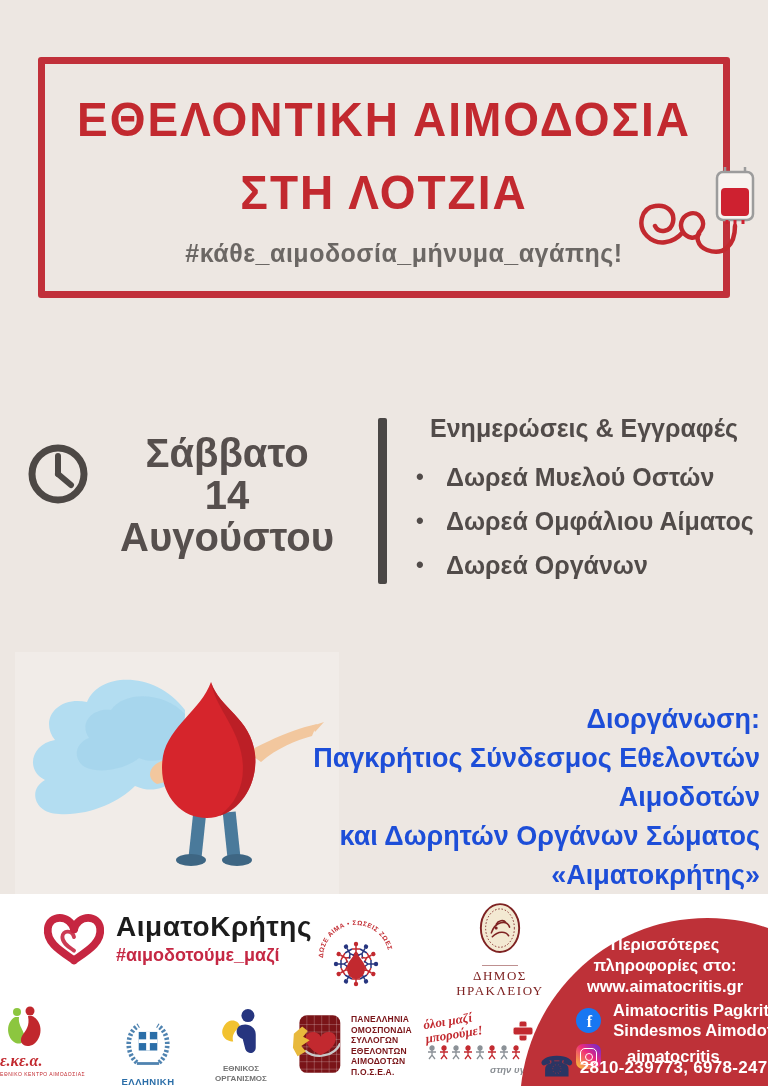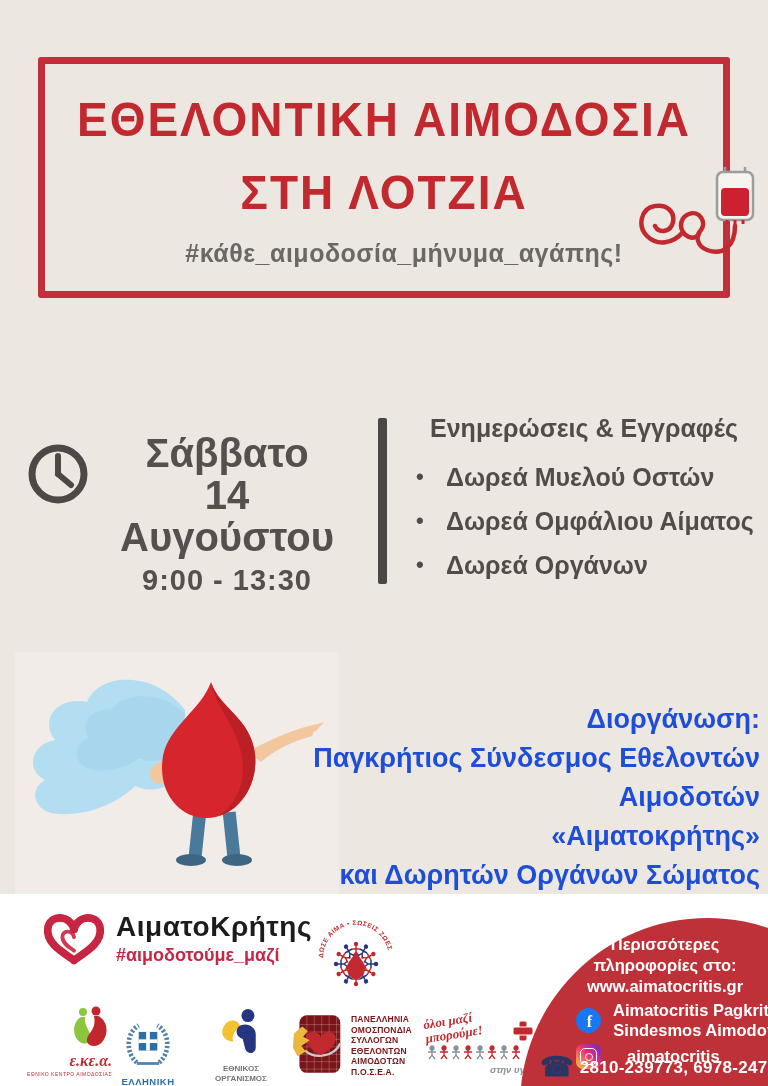--- a/index.html
+++ b/index.html
@@ -35,21 +35,21 @@
   .footer{position:absolute;left:0;top:894px;width:768px;height:192px;background:#FFFFFF;}
   .ak-logo{position:absolute;left:42px;top:14px;display:flex;align-items:center;}
   .ak-texts{margin-left:10px;}
   .ak-name{font-size:28px;color:#1C1C1C;font-weight:600;letter-spacing:.5px;}
   .ak-tag{font-size:18px;color:#C52844;font-weight:bold;margin-top:2px;}
   .dose-logo{position:absolute;left:310px;top:12px;width:92px;height:92px;}
   .dimos{position:absolute;left:450px;top:8px;width:100px;text-align:center;color:#7E2222;}
   .dimos-sep{width:36px;height:1px;background:#7E2222;opacity:.5;margin:3px auto 2px auto;}
   .dimos-name{font-family:"Liberation Serif",serif;font-size:13px;letter-spacing:1.5px;line-height:15px;}
   
-  .ekea{position:absolute;left:20px;top:112px;width:92px;text-align:right;color:#C2292F;}
+  .ekea{position:absolute;left:0;top:112px;width:92px;text-align:left;color:#C2292F;}
   .ekea-name{font-family:"Liberation Serif",serif;font-style:italic;font-weight:bold;font-size:16px;margin-top:-2px;}
   .ekea-cap{font-size:5px;letter-spacing:.5px;margin-top:1px;}
   .attica{position:absolute;left:104px;top:124px;width:88px;text-align:center;color:#2B6EA8;}
   .attica-cap{font-size:9.5px;font-weight:bold;line-height:12px;letter-spacing:.5px;margin-top:2px;}
   .eody{position:absolute;left:198px;top:112px;width:86px;text-align:center;color:#737373;}
   .eody-cap{font-size:8px;font-weight:bold;line-height:10px;margin-top:2px;}
   .posea{position:absolute;left:292px;top:116px;display:flex;align-items:flex-end;}
   .posea-texts{margin-left:7px;color:#7A1418;font-weight:bold;font-size:8.5px;line-height:10.5px;letter-spacing:.2px;margin-top:4px;}
   .oloi{position:absolute;left:424px;top:118px;width:114px;}
   .oloi-script{font-family:"Liberation Serif",serif;font-style:italic;font-weight:bold;color:#C2292F;
@@ -98,21 +98,20 @@
   </div>
 
   <svg class="clock-icon" viewBox="0 0 64 64">
     <circle cx="32" cy="32" r="26" fill="none" stroke="#4D4845" stroke-width="7"></circle>
     <line x1="32" y1="32" x2="32" y2="14" stroke="#4D4845" stroke-width="6" stroke-linecap="round"></line>
     <line x1="32" y1="32" x2="45" y2="43" stroke="#4D4845" stroke-width="6" stroke-linecap="round"></line>
   </svg>
   <div class="event-block">
     <div class="event-day">Σάββατο</div>
     <div class="event-date">14 Αυγούστου</div>
-    <div class="event-time">9:00 - 13:30</div>
   </div>
   <div class="divider"></div>
 
   <div class="info-block">
     <div class="info-heading">Ενημερώσεις &amp; Εγγραφές</div>
     <div class="info-item">
       <span class="dot">•</span>
       <span>Δωρεά Μυελού Οστών</span>
     </div>
     <div class="info-item">
@@ -147,22 +146,22 @@
                C164,166 142,140 148,104 C154,74 186,58 196,30 Z" fill="#D6252C"></path>
       <path d="M196,30 C204,56 236,66 240,102 C243,132 226,158 204,164
                C224,150 232,126 226,100 C220,72 200,54 196,30 Z" fill="#B71E26" opacity=".85"></path>
     </svg>
   </div>
 
   <div class="organizer">
     <div>Διοργάνωση:</div>
     <div>Παγκρήτιος Σύνδεσμος Εθελοντών</div>
     <div>Αιμοδοτών</div>
+    <div>και Δωρητών Οργάνων Σώματος</div>
     <div>«Αιματοκρήτης»</div>
-    <div>και Δωρητών Οργάνων Σώματος</div>
   </div>
 
   <div class="footer">
 
     <div class="ak-logo">
       <svg width="64" height="60" viewBox="0 0 66 62">
         <path d="M33,22 C28,6 8,7 6,21 C4,36 20,45 33,54" fill="none" stroke="#C62641" stroke-width="8" stroke-linecap="round"></path>
         <path d="M33,22 C38,6 58,7 60,21 C62,36 46,45 33,54" fill="none" stroke="#C62641" stroke-width="8" stroke-linecap="round"></path>
         <path d="M33,30 C31,22 21,23 21,30 C21,37 29,41 33,44" fill="none" stroke="#C62641" stroke-width="4" stroke-linecap="round" opacity=".9"></path>
       </svg>
@@ -225,20 +224,31 @@
             <path d="M46 40v6 M42 43h8 M43 50l3-4 3 4" stroke="#C2292F" stroke-width="1.5" fill="none"></path>
           </g>
         <g transform="rotate(330 46 58)">
             <circle cx="46" cy="38" r="2.2" fill="#26357F"></circle>
             <path d="M46 40v6 M42 43h8 M43 50l3-4 3 4" stroke="#26357F" stroke-width="1.5" fill="none"></path>
           </g>
       </g>
       <path d="M46,46 C50,53 55,56 55,62 C55,69 51,73 46,73 C41,73 37,69 37,62 C37,56 42,53 46,46 Z" fill="#C2292F"></path>
     </svg>
 
+    <div class="dimos">
+      <svg width="46" height="56" viewBox="0 0 48 58">
+        <ellipse cx="24" cy="27" rx="20" ry="25" fill="#F3E9D2" stroke="#7E2222" stroke-width="2"></ellipse>
+        <ellipse cx="24" cy="27" rx="15" ry="20" fill="none" stroke="#7E2222" stroke-width="1" stroke-dasharray="1.5,2"></ellipse>
+        <path d="M15,32 C19,20 31,18 34,26 M16,36 C22,30 30,30 33,35 M20,23 C22,19 28,18 30,21" fill="none" stroke="#7E2222" stroke-width="1.6" stroke-linecap="round"></path>
+        <circle cx="20" cy="27" r="1.6" fill="#7E2222"></circle>
+      </svg>
+      <div class="dimos-sep"></div>
+      <div class="dimos-name">ΔΗΜΟΣ</div>
+      <div class="dimos-name">ΗΡΑΚΛΕΙΟΥ</div>
+    </div>
 
     <div class="ekea">
       <svg width="46" height="44" viewBox="0 0 46 44">
         <circle cx="17" cy="6" r="4" fill="#8CC63F"></circle>
         <path d="M15,11 C6,16 6,30 14,36 C20,40 26,36 24,28 C22,22 18,18 19,11 Z" fill="#8CC63F"></path>
         <circle cx="30" cy="5" r="4.5" fill="#C1272D"></circle>
         <path d="M32,10 C42,14 44,30 34,38 C26,43 18,38 22,30 C26,24 30,20 28,10 Z" fill="#C1272D"></path>
       </svg>
       <div class="ekea-name">ε.κε.α.</div>
       <div class="ekea-cap">ΕΘΝΙΚΟ ΚΕΝΤΡΟ ΑΙΜΟΔΟΣΙΑΣ</div>

